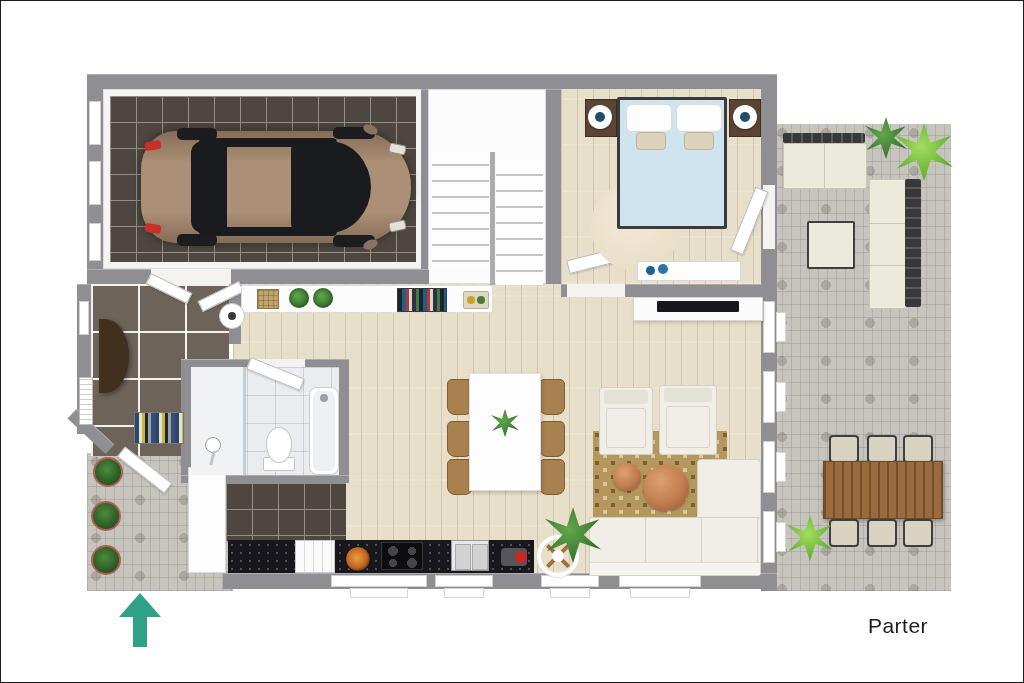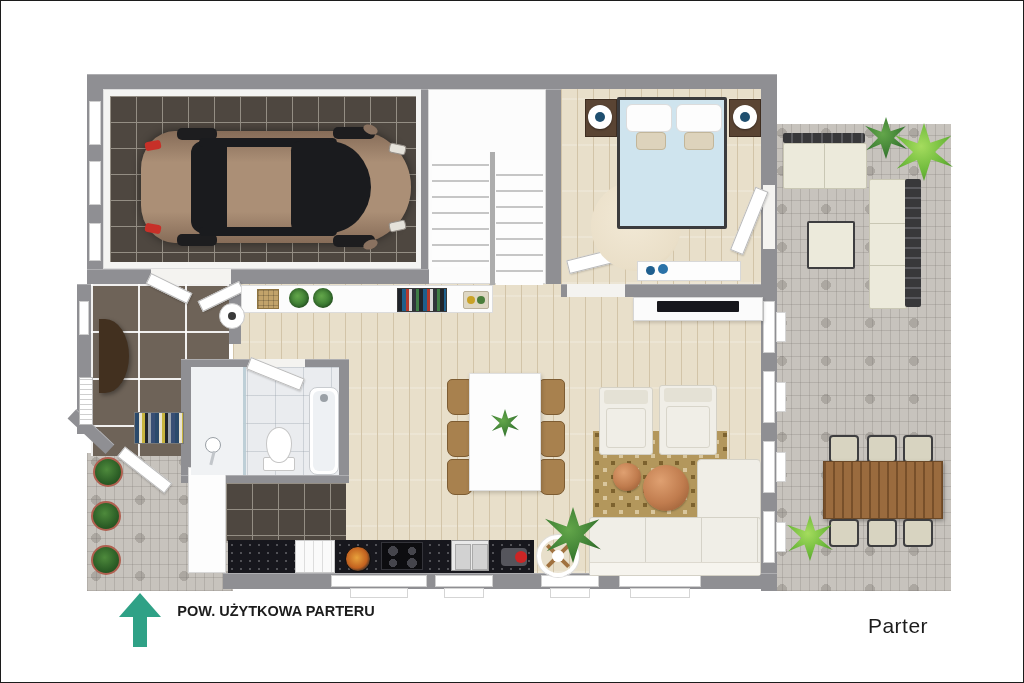--- a/index.html
+++ b/index.html
@@ -243,17 +243,16 @@
   <div class="abs ochair" style="left:866px;top:518px;width:30px;height:28px;"></div>
   <div class="abs ochair" style="left:902px;top:518px;width:30px;height:28px;"></div>
   <div class="abs plant star bright" style="left:786px;top:514px;width:46px;height:46px;"></div>
 
   <div class="abs arrow-icon" style="left:118px;top:592px;width:42px;height:54px;">
     <svg width="42" height="54" viewBox="0 0 42 54">
         <polygon points="21,0 42,24 28,24 28,54 14,54 14,24 0,24" fill="currentColor"></polygon>
       </svg>
   </div>
   <div class="abs area-text" style="left:168px;top:601px;width:214px;">
-    <div style="font-size:14.5px;">POW. UŻYTKOWA PARTERU</div>
   </div>
   <div class="abs floor-label" style="left:845px;top:613px;width:104px;">Parter</div>
 
 </div>
 
 </body></html>

